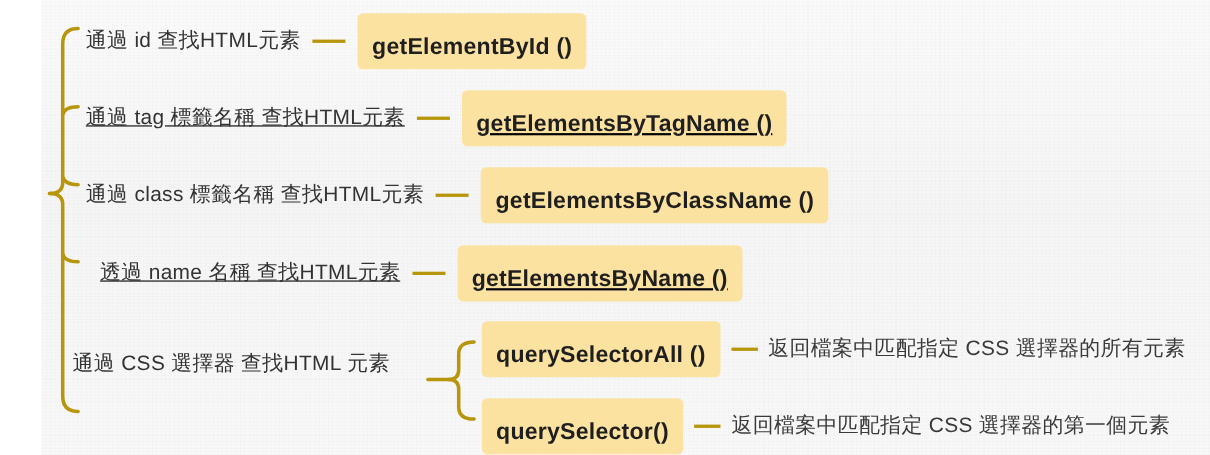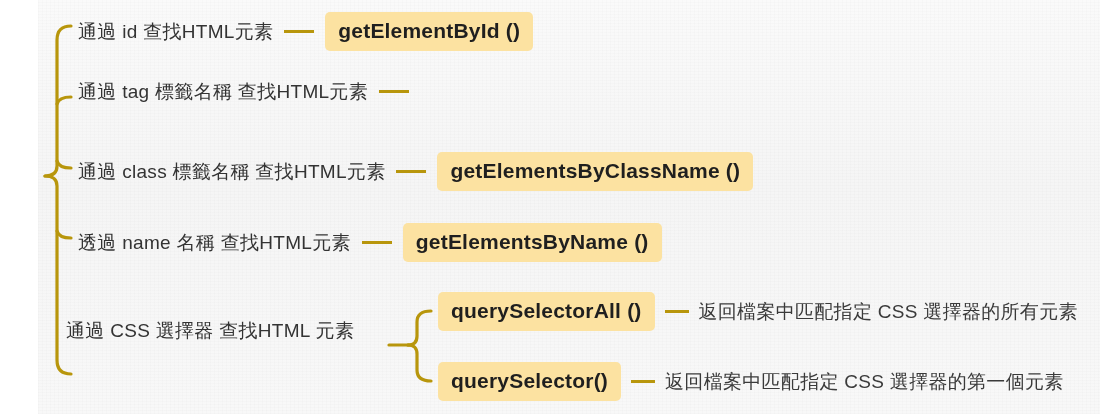--- a/index.html
+++ b/index.html
@@ -82,31 +82,31 @@
     margin: 0 10px;
   }
 
   .pill {
     display: inline-block;
     background: #fce2a1;
     color: #1f1f1f;
     font-size: 21px;
     font-weight: 600;
     letter-spacing: 0.2px;
-    padding: 8px 13px 9px 13px;
+    padding: 20px 13px 9px 13px;
     border-radius: 5px;
     line-height: 1.05;
     flex: none;
   }
 
   
   #row-1 { left: 40px;  top: 12px;  }
-  #row-2 { left: 40px;  top: 82px;  }
+  #row-2 { left: 40px;  top: 82px; text-decoration: underline;  }
   #row-3 { left: 40px;  top: 152px; }
-  #row-4 { left: 40px;  top: 223px; }
+  #row-4 { left: 53px;  top: 223px; text-decoration: underline; }
   #row-5 { left: 28px;  top: 321px; }
 
   #sub-row-1 { left: 400px; top: 292px; }
   #sub-row-2 { left: 400px; top: 362px; }
 </style>
 </head>
 <body>
 
 <div id="canvas">
 
@@ -128,20 +128,21 @@
 
   <div class="row" id="row-1">
     <span class="label">通過 id 查找HTML元素</span>
     <span class="dash"></span>
     <span class="pill">getElementById ()</span>
   </div>
 
   <div class="row" id="row-2">
     <span class="label">通過 tag 標籤名稱 查找HTML元素</span>
     <span class="dash"></span>
+    <span class="pill">getElementsByTagName ()</span>
   </div>
 
   <div class="row" id="row-3">
     <span class="label">通過 class 標籤名稱 查找HTML元素</span>
     <span class="dash"></span>
     <span class="pill">getElementsByClassName ()</span>
   </div>
 
   <div class="row" id="row-4">
     <span class="label">透過 name 名稱 查找HTML元素</span>

